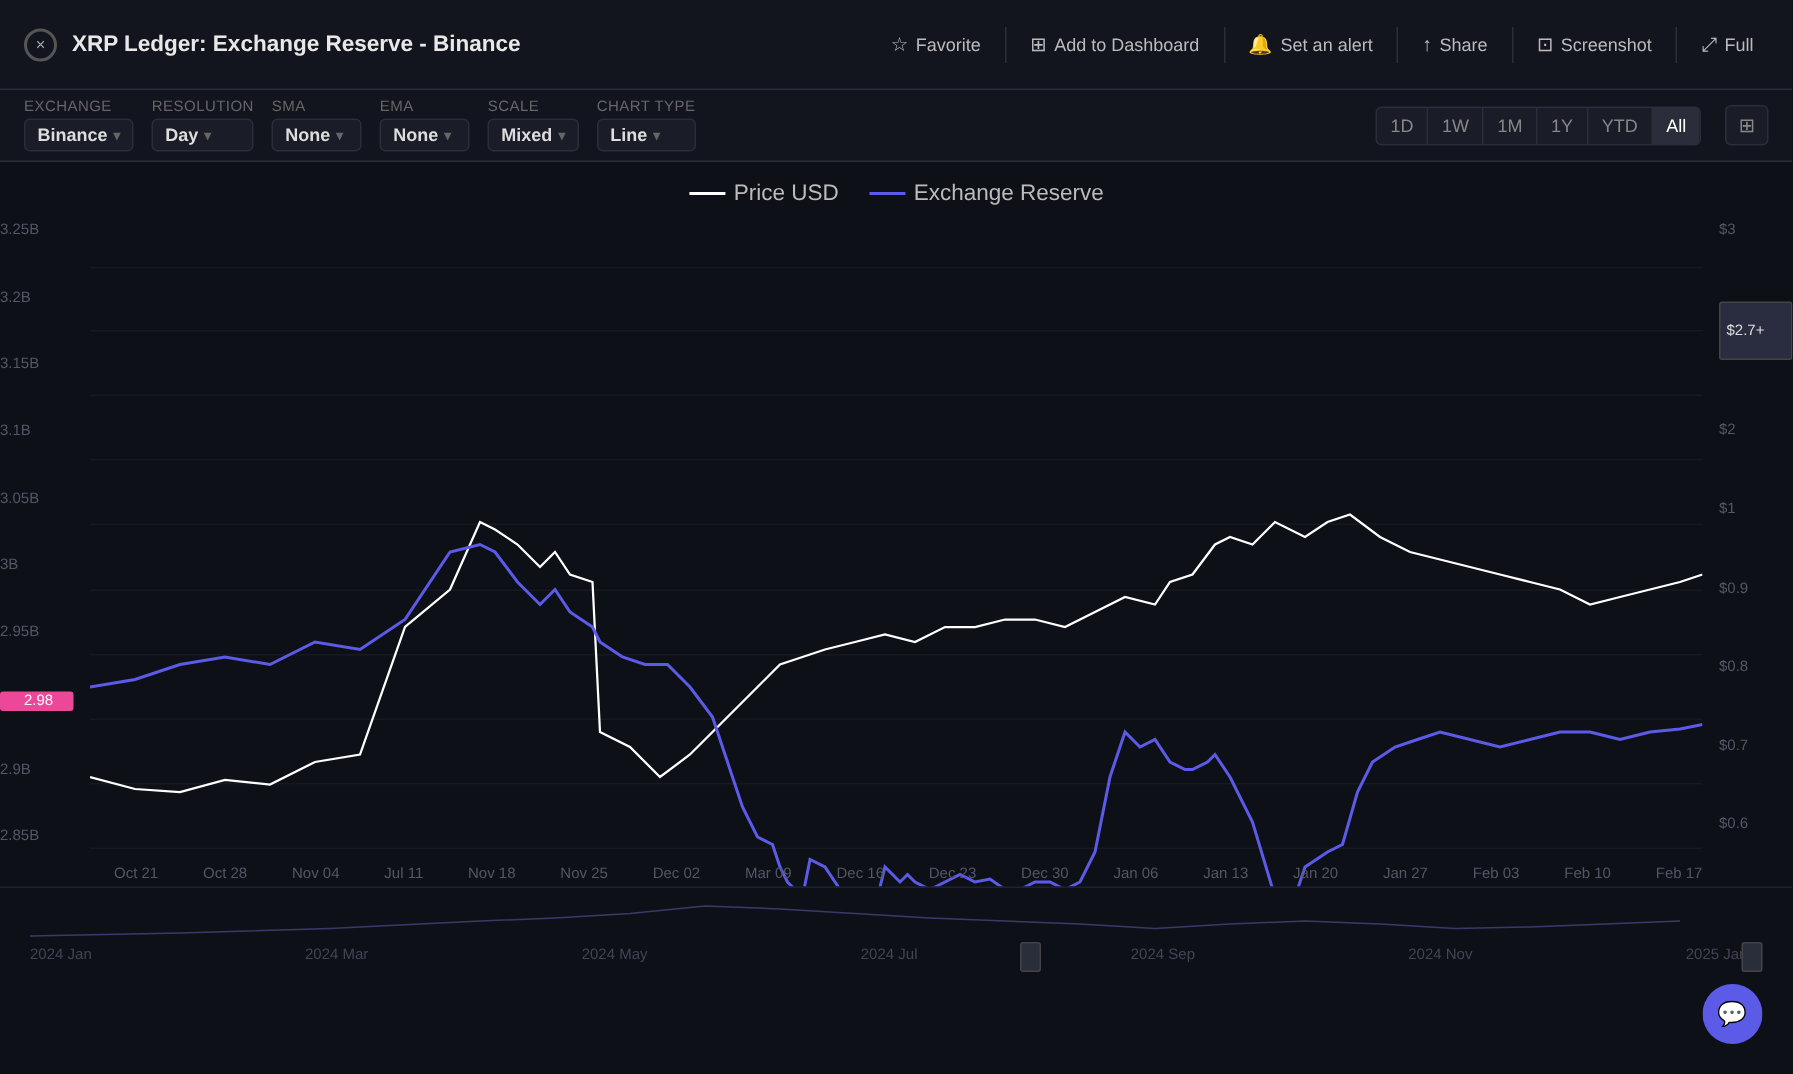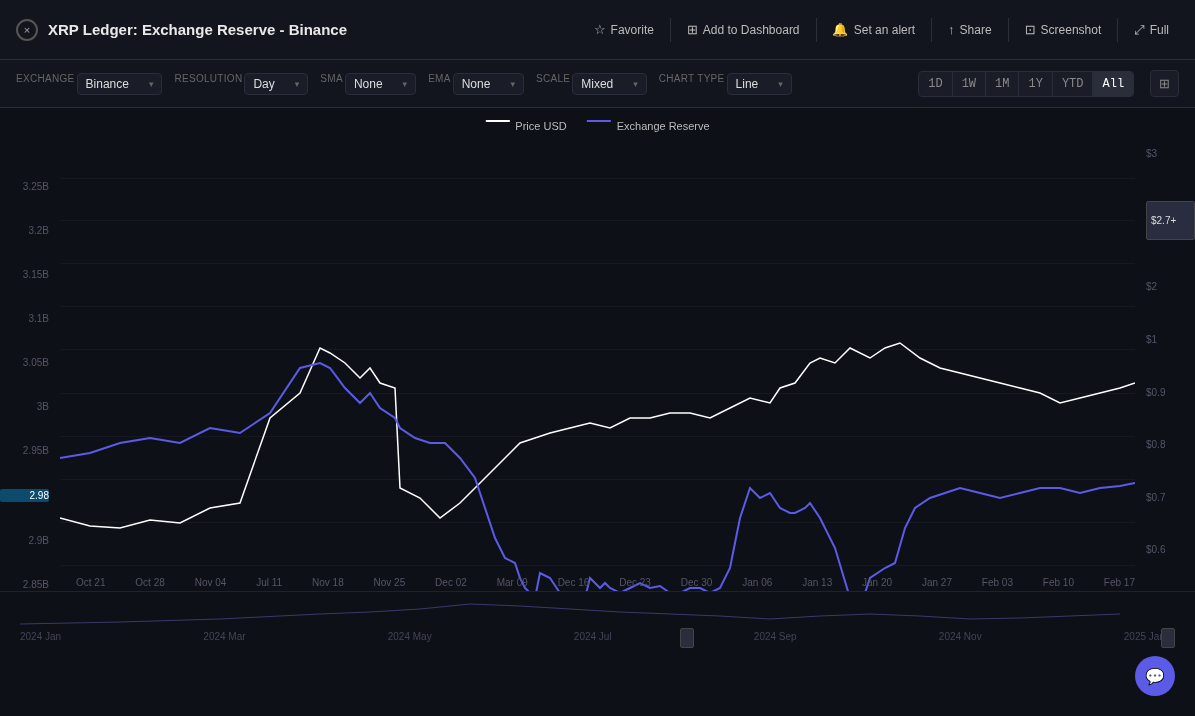--- a/index.html
+++ b/index.html
@@ -72,54 +72,54 @@
       display: flex;
       align-items: center;
       gap: 12px;
       background: #13151e;
       border-bottom: 1px solid #2a2d3a;
       padding: 8px 16px;
       height: 48px;
     }
     .toolbar-group {
       display: flex;
-      flex-direction: row;
+      flex-direction: column;
       gap: 2px;
     }
     .toolbar-label {
       color: #666;
       font-size: 10px;
       text-transform: uppercase;
       letter-spacing: 0.3px;
     }
     .toolbar-select {
       display: flex;
       align-items: center;
-      gap: 20px;
+      gap: 4px;
       background: #1a1d28;
       border: 1px solid #2a2d3a;
       border-radius: 4px;
       padding: 3px 8px;
       cursor: pointer;
       color: #ddd;
       font-size: 12px;
       min-width: 60px;
+      font-weight: bold;
     }
     .toolbar-select .chevron { color: #666; font-size: 9px; }
 
     .time-btns {
       display: flex;
       align-items: center;
       gap: 0;
       margin-left: auto;
       background: #1a1d28;
       border: 1px solid #2a2d3a;
       border-radius: 4px;
       overflow: hidden;
-      font-family: Liberation Mono, monospace;
     }
     .time-btn {
       padding: 5px 9px;
       color: #888;
       cursor: pointer;
       font-size: 12px;
       border-right: 1px solid #2a2d3a;
       transition: background 0.15s;
     }
     .time-btn:last-child { border-right: none; }
@@ -146,22 +146,23 @@
       top: 12px;
       left: 50%;
       transform: translateX(-50%);
       display: flex;
       align-items: center;
       gap: 20px;
       z-index: 5;
     }
     .legend-item {
       display: flex;
+      align-items: center;
       gap: 6px;
-      font-size: 11px;
+      font-size: 15px;
       color: #bbb;
     }
     .legend-line {
       width: 24px;
       height: 2px;
     }
     .legend-line.white { background: #ffffff; }
     .legend-line.blue { background: #5b5be8; }
 
     
@@ -186,27 +187,25 @@
       width: 55px;
       height: 460px;
       display: flex;
       flex-direction: column;
       justify-content: space-between;
       padding-right: 6px;
     }
     .y-label {
       color: #556;
       font-size: 10px;
-      text-align: right;
-      margin-top: 33px;
     }
     .y-label.highlighted {
-      background: #0c4a6e;
+      background: #ec4899;
       color: #fff;
-      padding: 1px 0;
+      padding: 1px 16px;
       border-radius: 2px;
       font-size: 10px;
     }
 
     
     .y-axis-right {
       position: absolute;
       right: 0;
       top: 40px;
       width: 55px;

